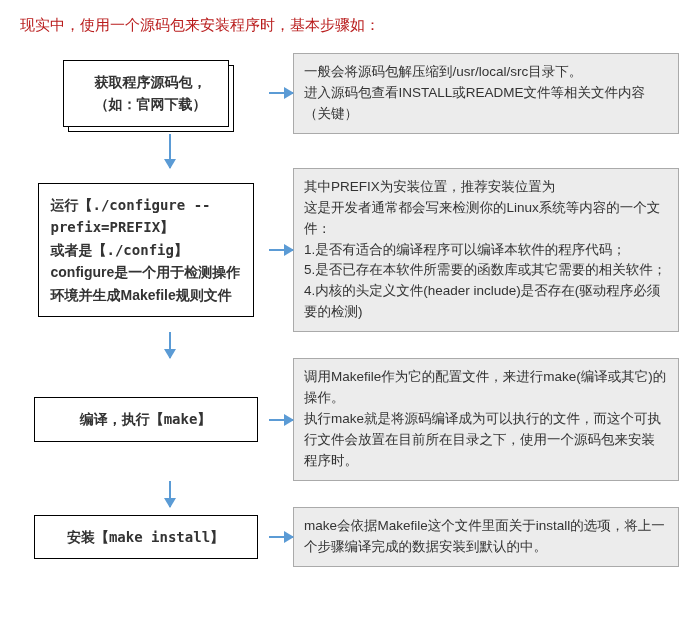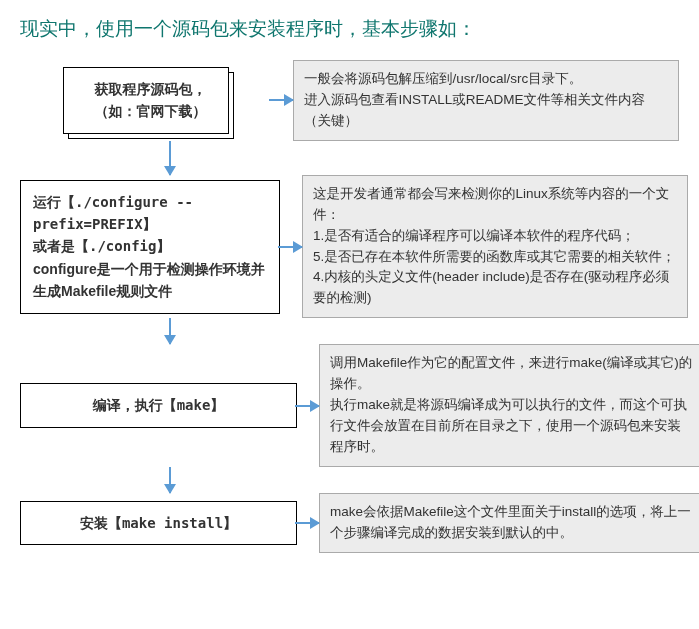--- a/index.html
+++ b/index.html
@@ -6,22 +6,22 @@
   body {
     margin: 0;
     padding: 16px 20px;
     font-family: "Microsoft YaHei", "PingFang SC", sans-serif;
     font-size: 14px;
     color: #333;
     background: #fff;
     width: 699px;
   }
   .intro {
-    font-size: 19px;
-    color: #0f766e;
+    font-size: 15px;
+    color: #b91c1c;
     margin: 0 0 18px 0;
   }
   .diagram {
     display: flex;
     flex-direction: column;
     align-items: flex-start;
     position: relative;
   }
   .row {
     display: flex;
@@ -39,33 +39,33 @@
   .rightcol {
     flex: 1;
   }
   .box {
     border: 1.5px solid #000;
     background: #fff;
     padding: 10px 12px;
     text-align: center;
     font-weight: bold;
     line-height: 1.6;
-    width: 277px;
+    width: 224px;
     position: relative;
   }
   .box.shadow::after {
     content: "";
     position: absolute;
     left: 4px; top: 4px;
     width: 100%; height: 100%;
     border: 1.5px solid #000;
     z-index: -1;
   }
   .box.left-align { text-align: left; }
-  .box.wide { width: 260px; }
+  .box.wide { width: 216px; }
   .desc {
     border: 1px solid #aaa;
     background: #ececec;
     padding: 8px 10px;
     font-size: 13.5px;
     line-height: 1.55;
     color: #333;
     width: 386px;
   }
   .arrow-down {
@@ -140,20 +140,21 @@
         </div>
         <div>
           <span>或者是【</span><span class="monof">./config</span><span>】</span>
         </div>
         <div>configure是一个用于检测操作环境并生成Makefile规则文件</div>
       </div>
     </div>
     <div class="arrow-right"></div>
     <div class="rightcol">
       <div class="desc">
+        <div>其中PREFIX为安装位置，推荐安装位置为</div>
         <div>这是开发者通常都会写来检测你的Linux系统等内容的一个文件：</div>
         <div>1.是否有适合的编译程序可以编译本软件的程序代码；</div>
         <div>5.是否已存在本软件所需要的函数库或其它需要的相关软件；</div>
         <div>4.内核的头定义文件(header include)是否存在(驱动程序必须要的检测)</div>
       </div>
     </div>
   </div>
 
   <div class="leftcol">
       <div class="arrow-down" style="height:26px;"></div>

